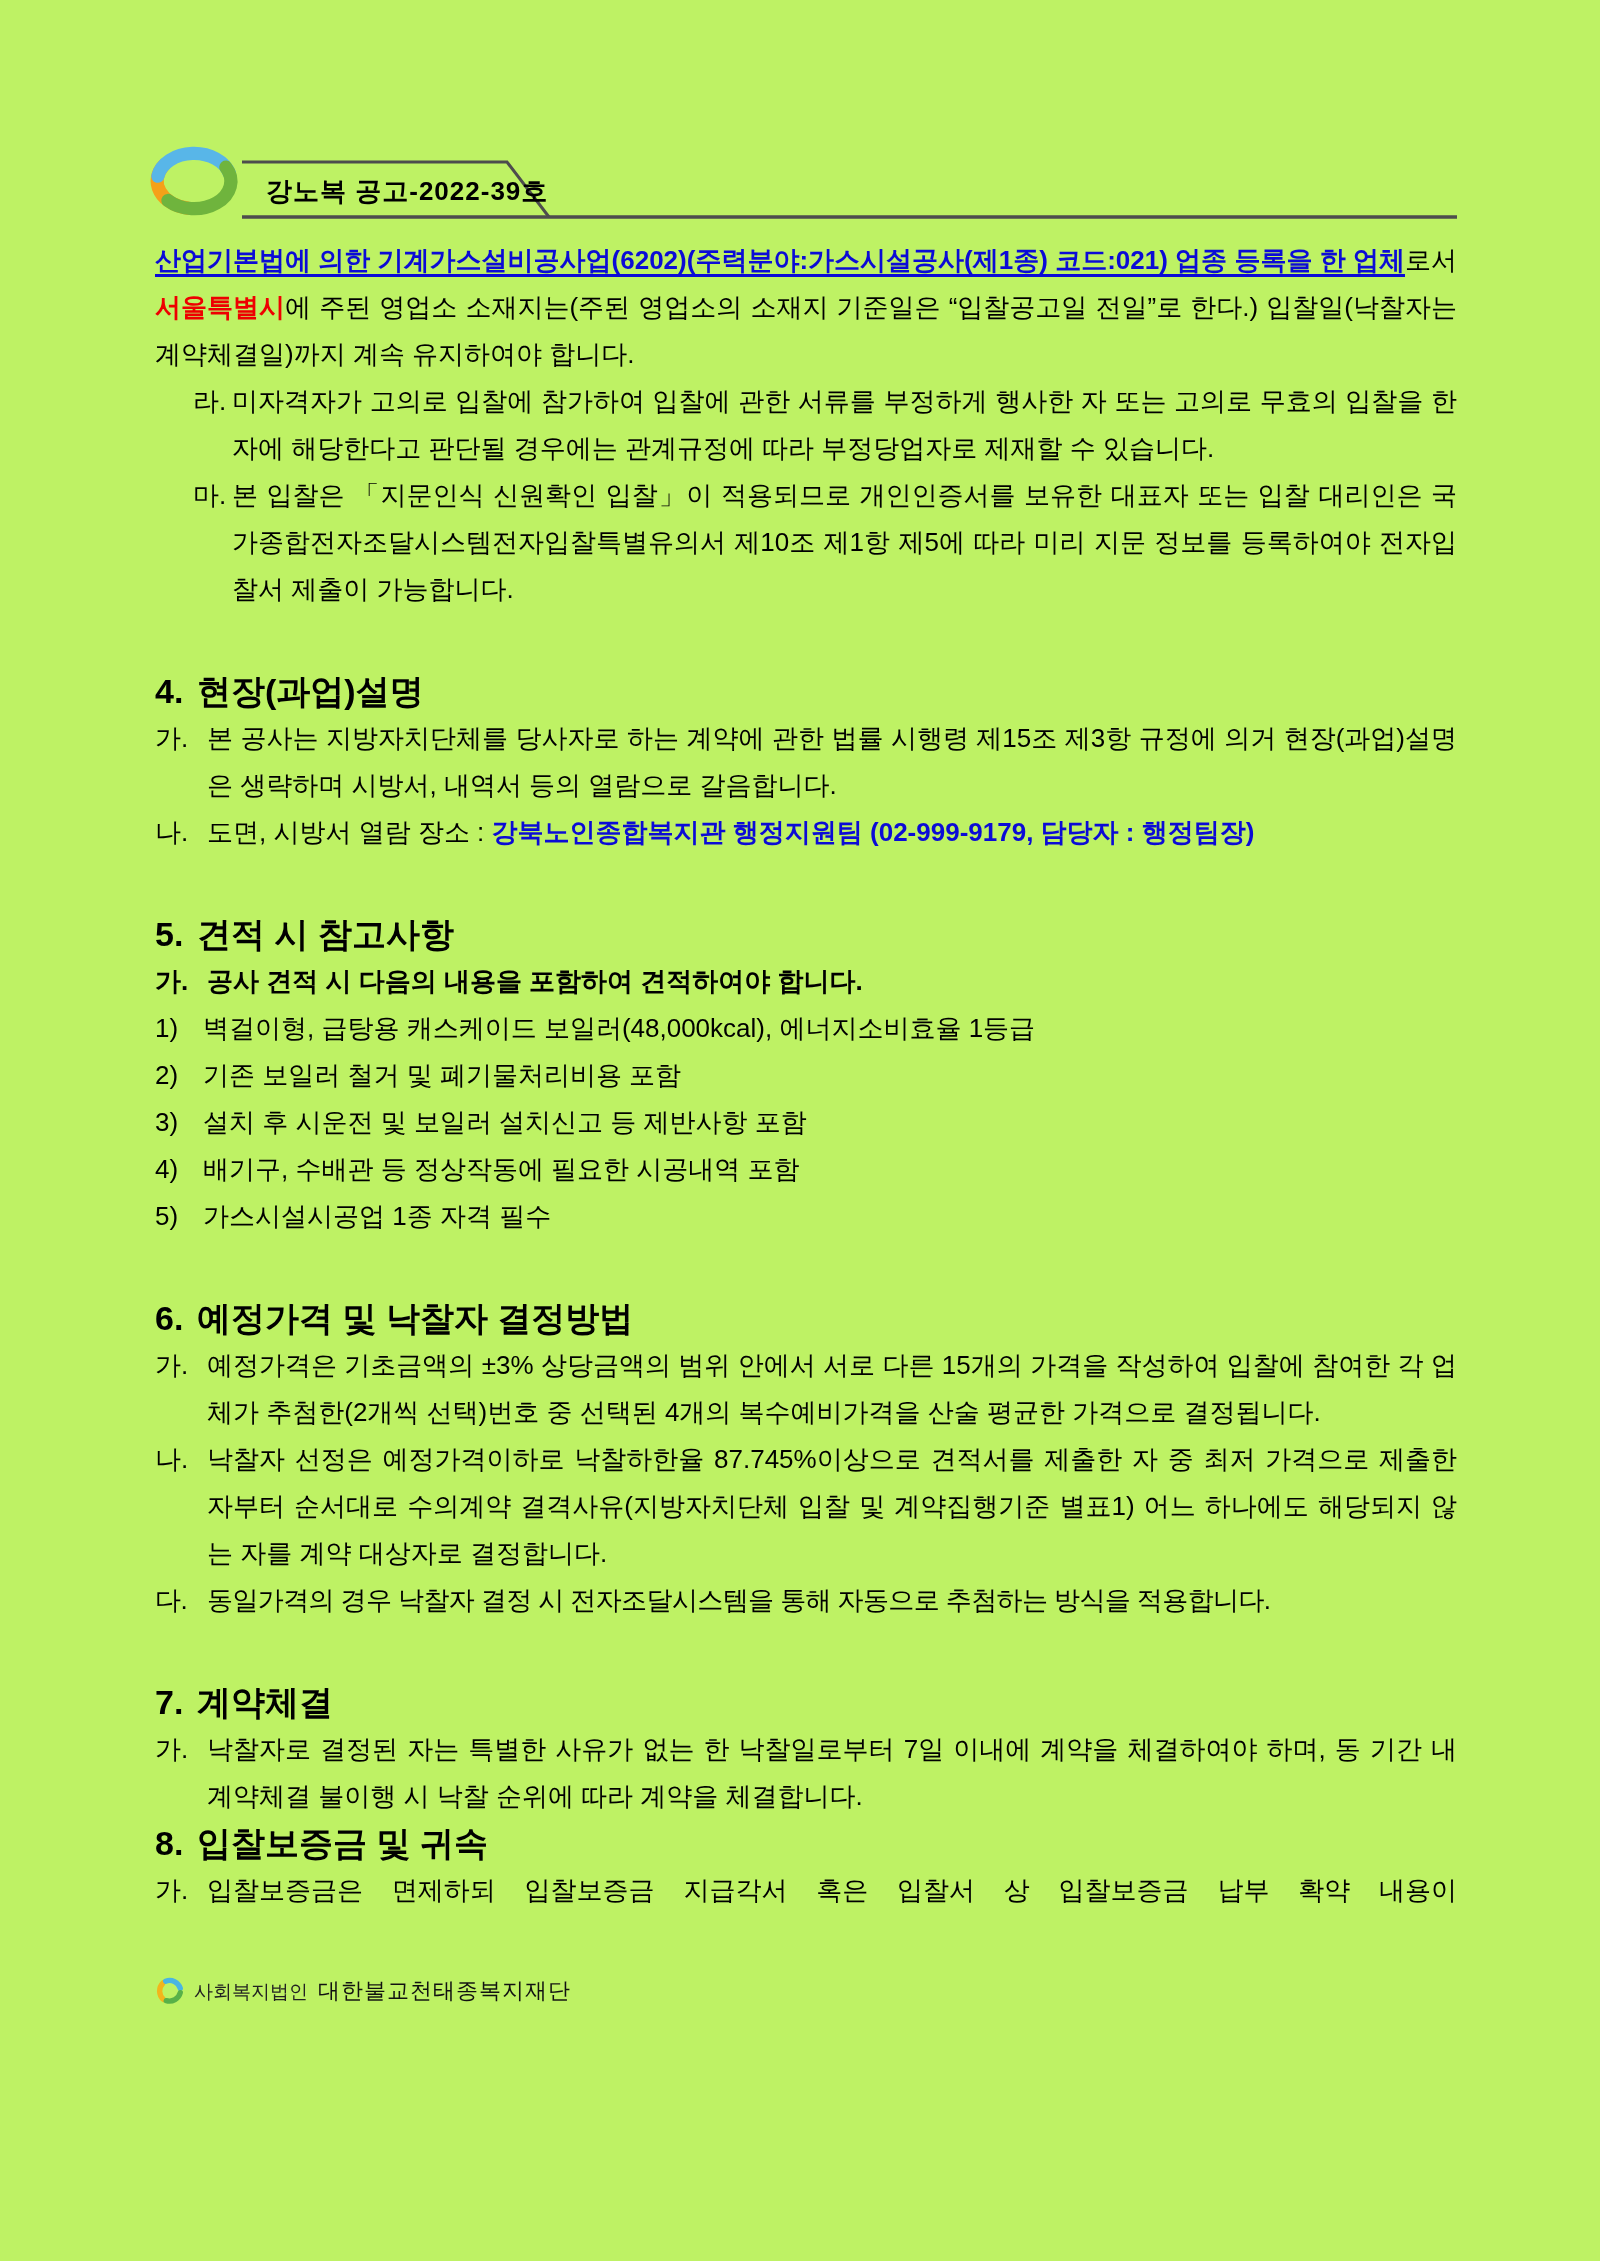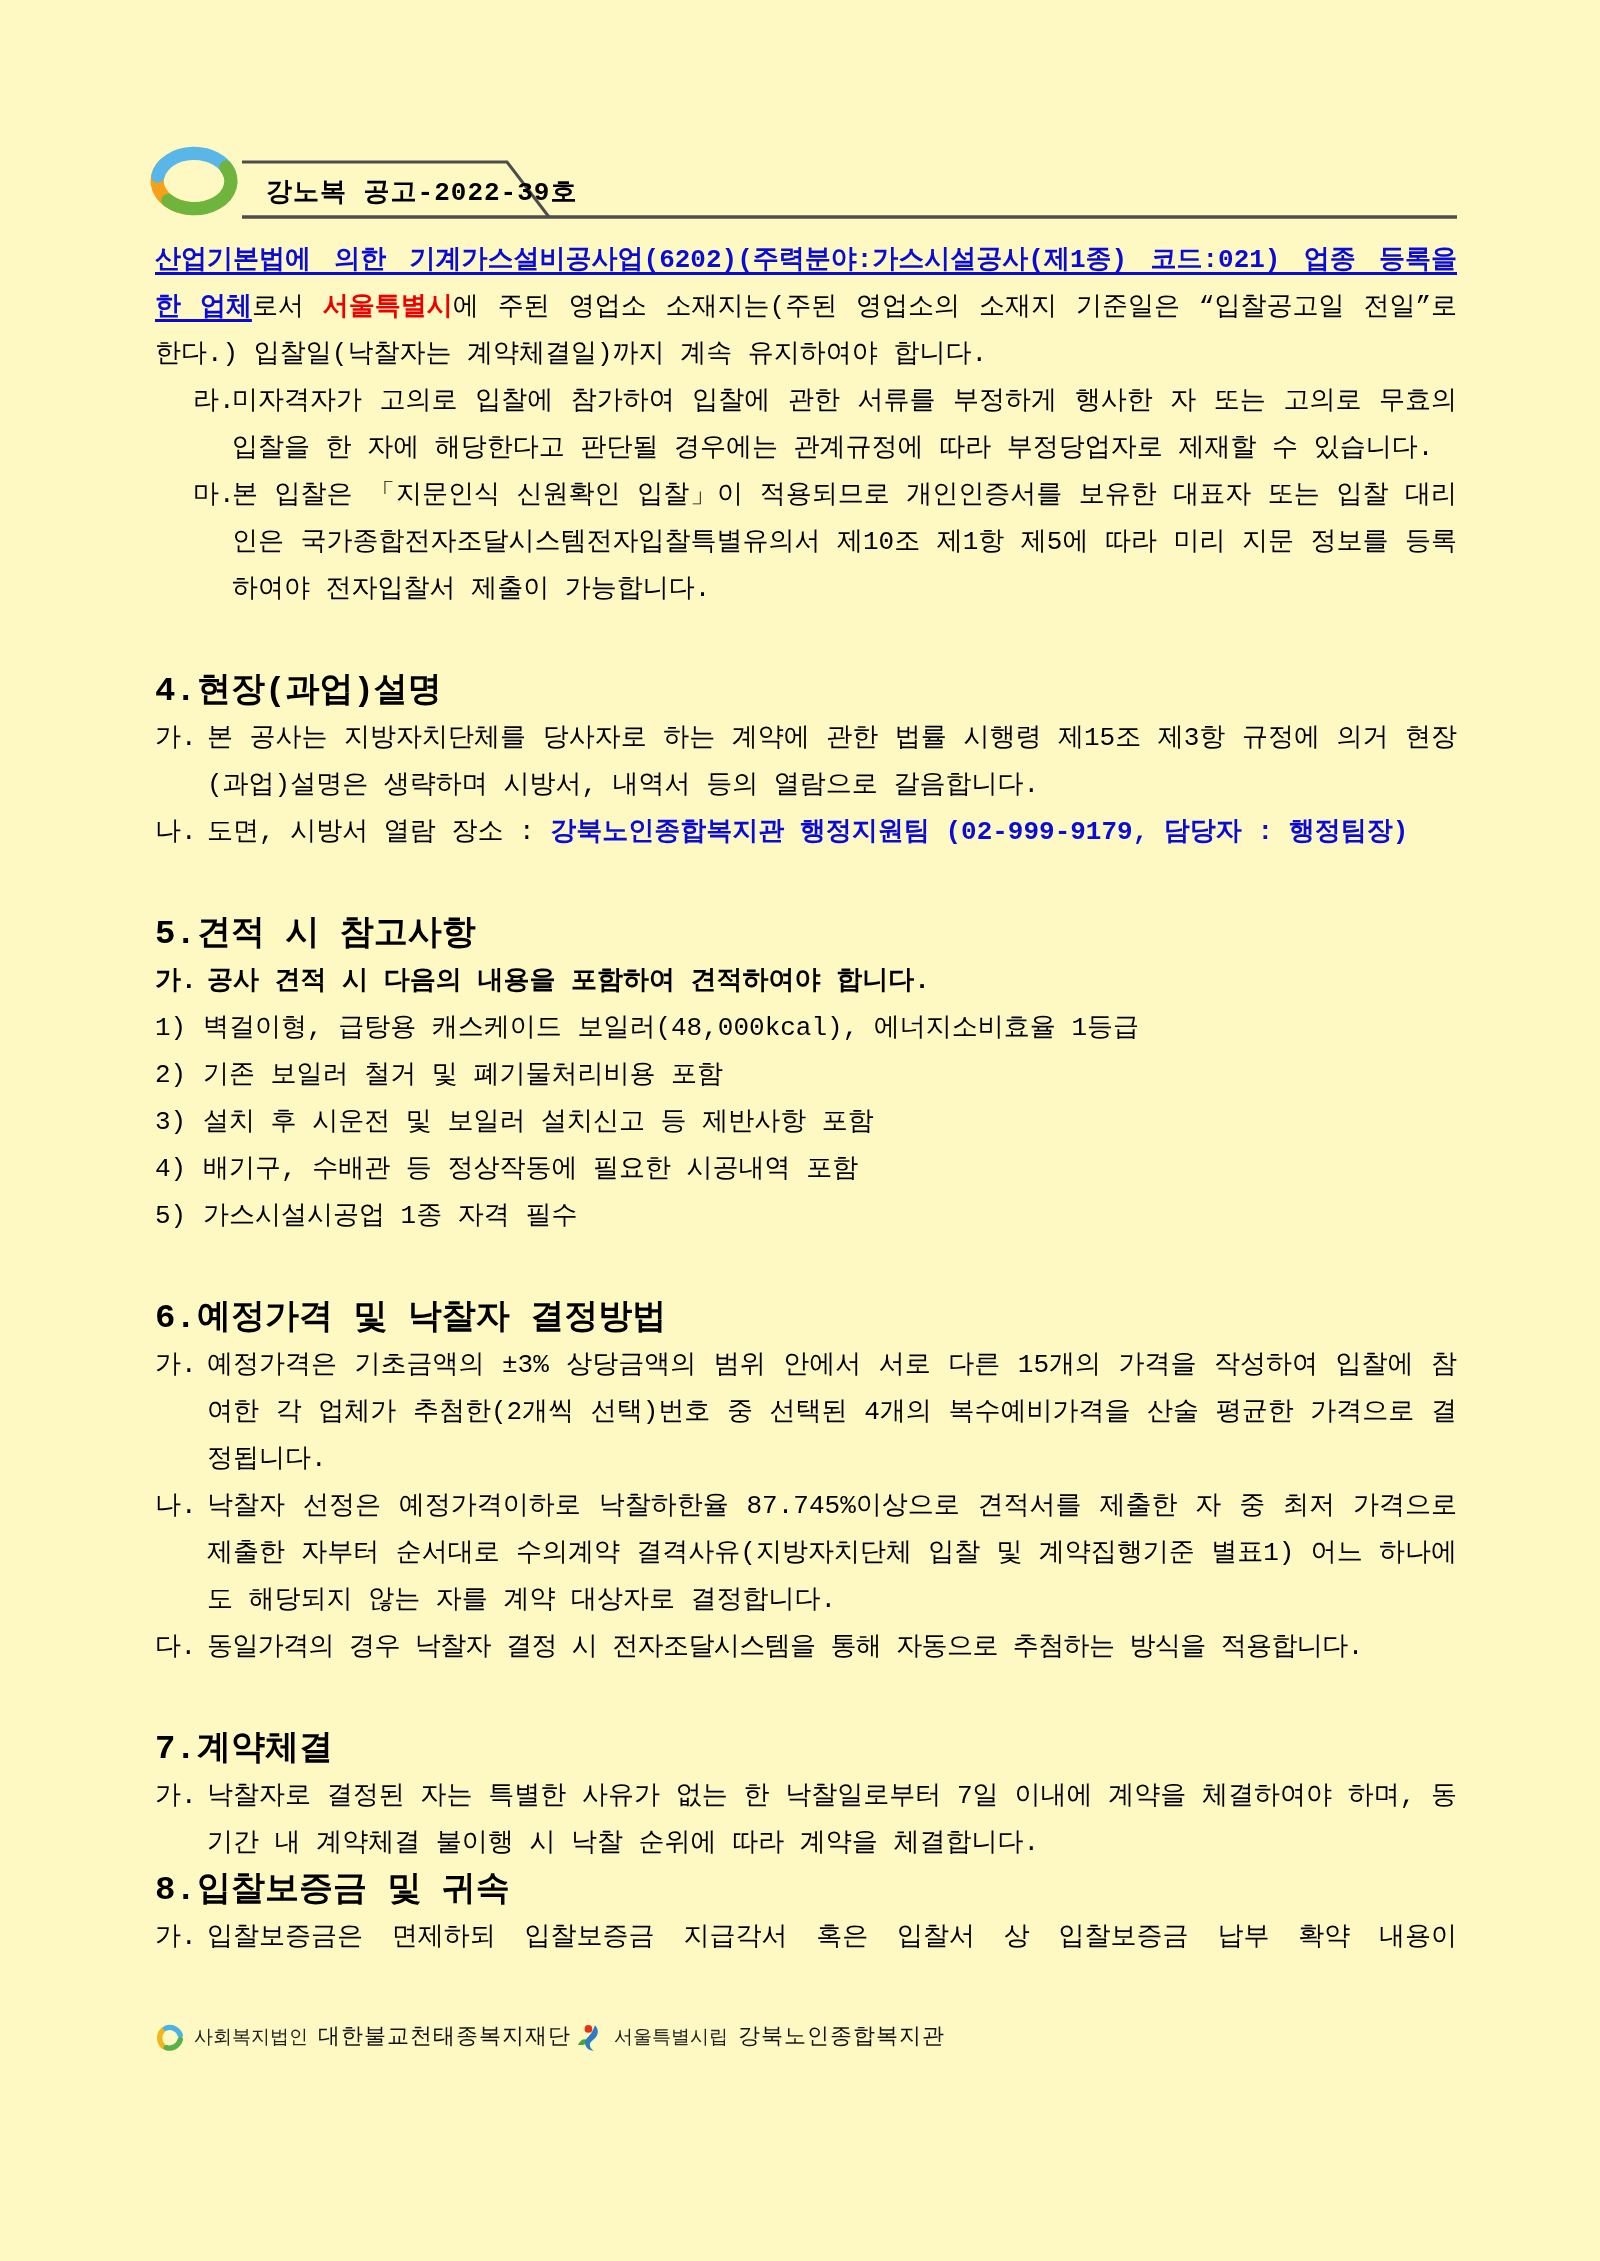--- a/index.html
+++ b/index.html
@@ -1,18 +1,18 @@
 <!DOCTYPE html>
 <html><head>
 <meta charset="utf-8">
 <style>
   html,body{margin:0;padding:0;background:#ffffff;}
   .page{
-    position:relative;width:1600px;height:2261px;background:#fef9c3;color:#000;
-    font-family:Liberation Mono, monospace;overflow:hidden;
+    position:relative;width:1600px;height:2261px;background:#bef264;color:#000;
+    font-family:Liberation Sans, sans-serif;overflow:hidden;
   }
   
   .hdr-logo{position:absolute;left:146px;top:143px;}
   .banner-svg{position:absolute;left:0;top:0;}
   .banner-title{
     position:absolute;left:266px;top:174px;font-size:26px;font-weight:700;
     letter-spacing:1px;white-space:nowrap;
   }
   
   .content{
@@ -92,25 +92,16 @@
     <div class="footer">
       <div class="forow">
         <svg class="fo-icon" width="30" height="30" viewBox="0 0 28 28">
           <path d="M 8 22 A 10.5 10.5 0 0 1 7.5 6.5" fill="none" stroke="#f2b51c" stroke-width="5" stroke-linecap="round"></path>
           <path d="M 10 4.8 A 10.5 10.5 0 0 1 23.6 11.5" fill="none" stroke="#4ab5e2" stroke-width="5" stroke-linecap="round"></path>
           <path d="M 23.6 15.5 A 10.5 10.5 0 0 1 10.5 23" fill="none" stroke="#58b148" stroke-width="5" stroke-linecap="round"></path>
         </svg>
         <span class="fo-prefix">사회복지법인</span>
         <span class="fo-name">대한불교천태종복지재단</span>
       </div>
-      <div class="forow">
-        <svg class="fo-icon" width="30" height="32" viewBox="0 0 28 30">
-          <path d="M 2.5 21.5 Q 7 13.5 12 17.5 Q 10.5 22.5 2.5 21.5 Z" fill="#3faa35"></path>
-          <circle cx="12.5" cy="6.5" r="3.6" fill="#e63312"></circle>
-          <path d="M 18.5 3 C 23.5 7.5 21.5 14 16 17.5 C 12.5 20 13.5 24.5 17.5 27 C 10 26.5 7 19.5 11.5 14.8 C 15.5 10.8 17 7.5 18.5 3 Z" fill="#2e7dc0"></path>
-        </svg>
-        <span class="fo-prefix">서울특별시립</span>
-        <span class="fo-name">강북노인종합복지관</span>
-      </div>
     </div>
 
   </div>
 </div>
 
 </body></html>

